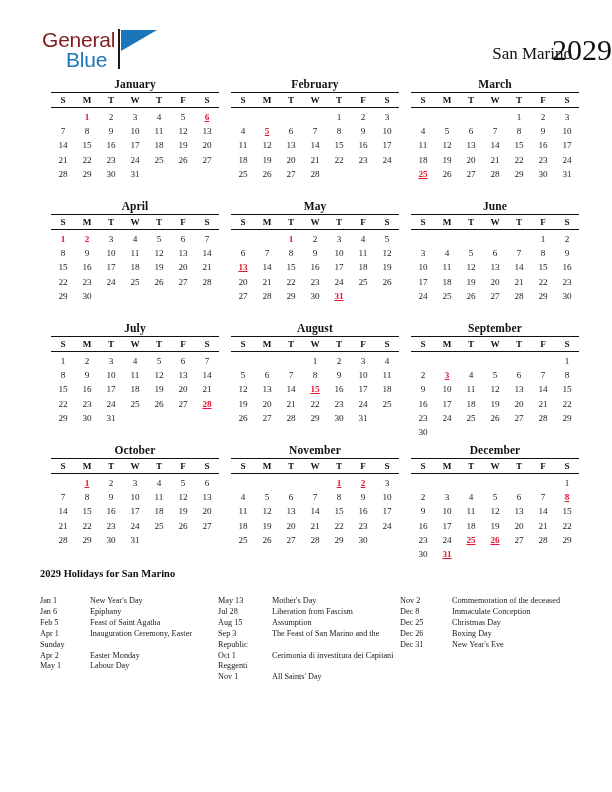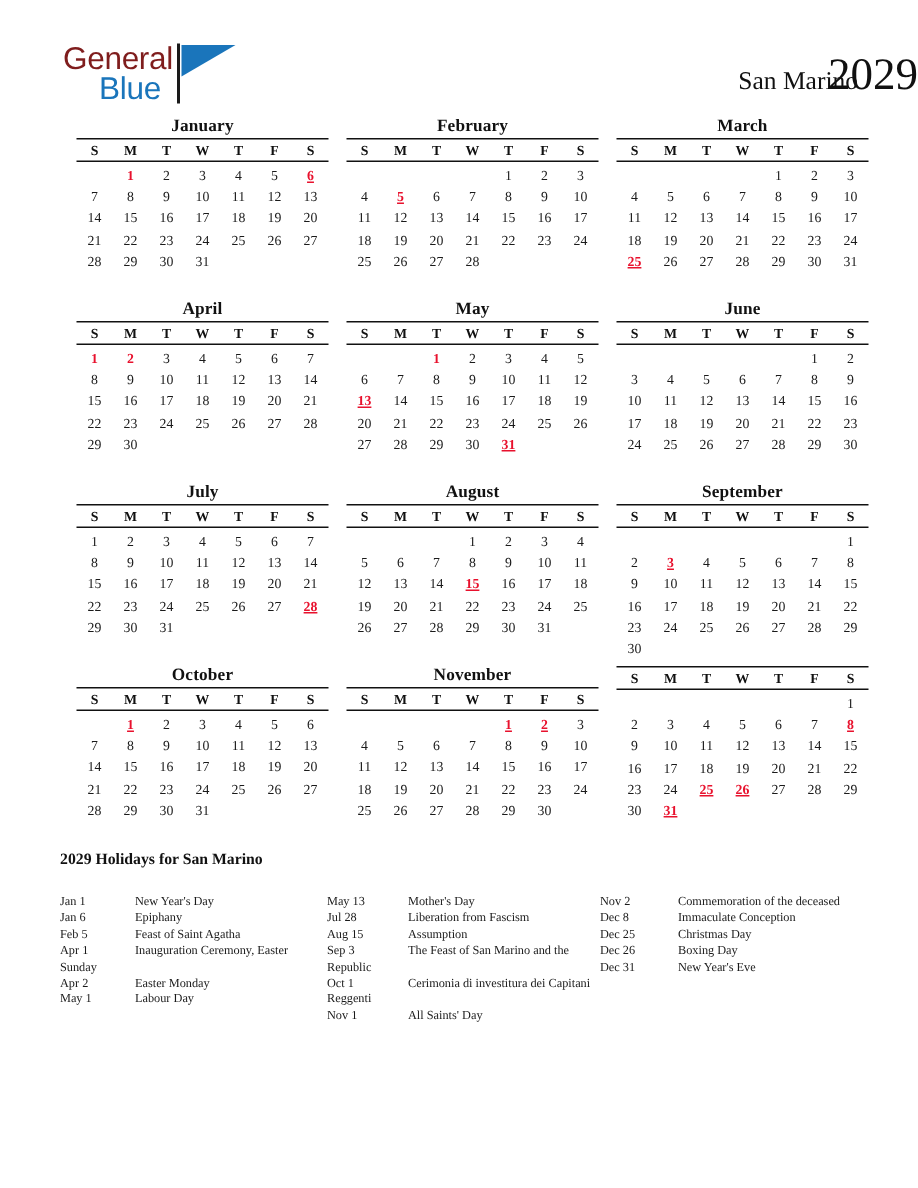--- a/index.html
+++ b/index.html
@@ -722,20 +722,21 @@
         <div class="day">24</div>
         <div class="day">25</div>
         <div class="day">26</div>
         <div class="day">27</div>
         <div class="day">28</div>
         <div class="day">29</div>
         <div class="day">30</div>
       </div>
     </div>
     <div class="month">
+      <div class="month-name">December</div>
       <div class="rule"></div>
       <div class="dow-row">
         <div class="dow">S</div>
         <div class="dow">M</div>
         <div class="dow">T</div>
         <div class="dow">W</div>
         <div class="dow">T</div>
         <div class="dow">F</div>
         <div class="dow">S</div>
       </div>

